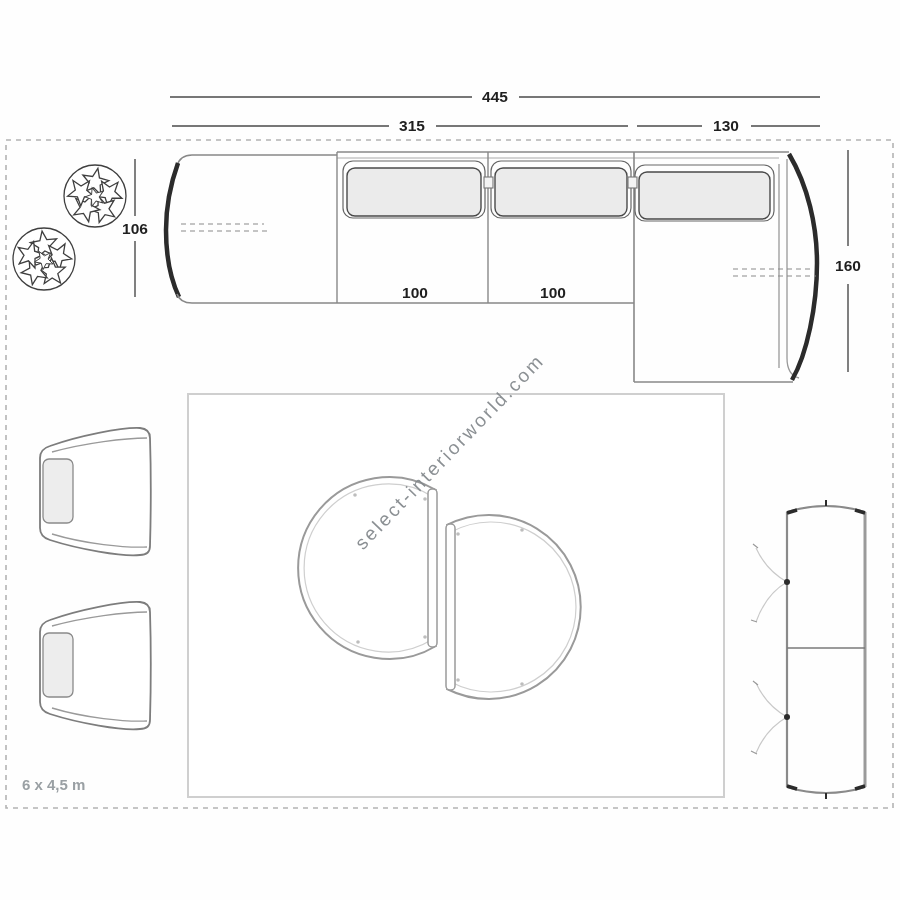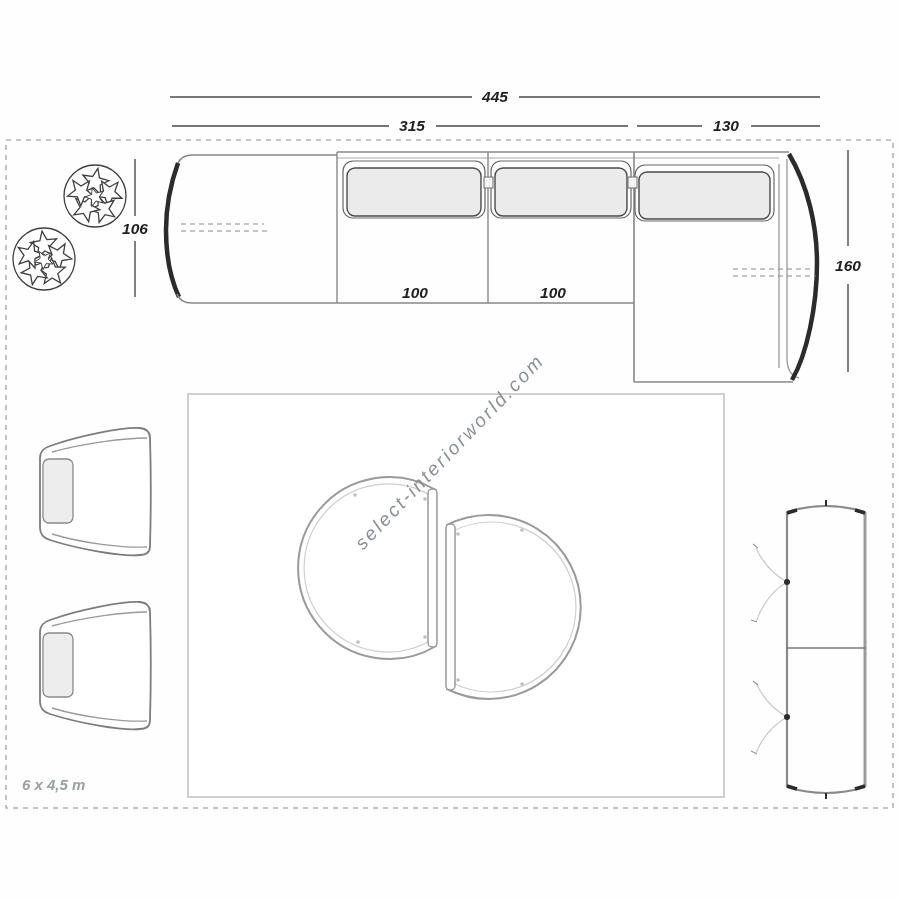--- a/index.html
+++ b/index.html
@@ -1,17 +1,17 @@
 <!DOCTYPE html>
 <html><head>
 <meta charset="utf-8">
 <style>
   html,body{margin:0;padding:0;background:#ffffff;}
   #canvas{position:relative;width:900px;height:900px;background:#fefefe;overflow:hidden;
-          font-family:"Liberation Sans",sans-serif;font-style:italic;}
+          font-family:"Liberation Sans",sans-serif;}
   svg text{font-family:"Liberation Sans",sans-serif;}
   .dim{font-size:15.5px;font-weight:600;fill:#1f1f1f;}
   .roomlabel{font-size:15px;font-weight:600;fill:#9aa0a4;}
   .watermark{position:absolute;left:450px;top:452px;
     transform:translate(-50%,-50%) rotate(-46deg);
     font-size:19px;letter-spacing:2.6px;color:#82878b;opacity:.92;white-space:nowrap;}
 </style>
 </head>
 <body>
 

